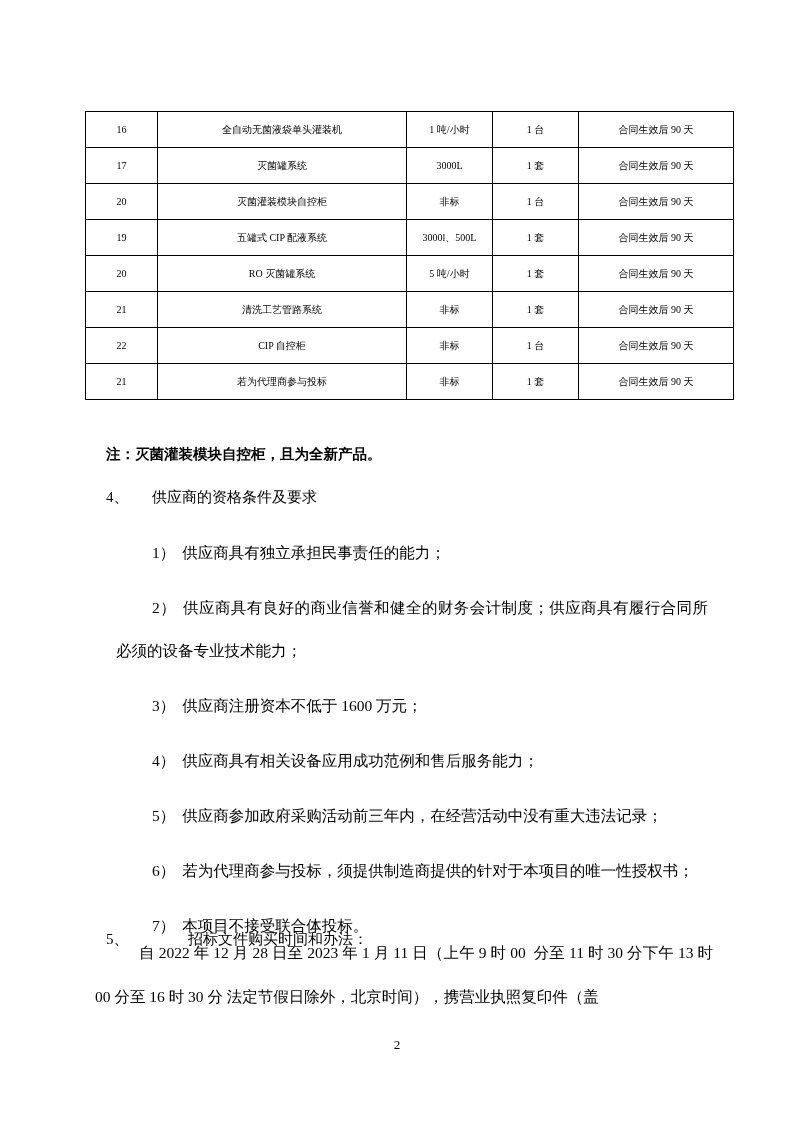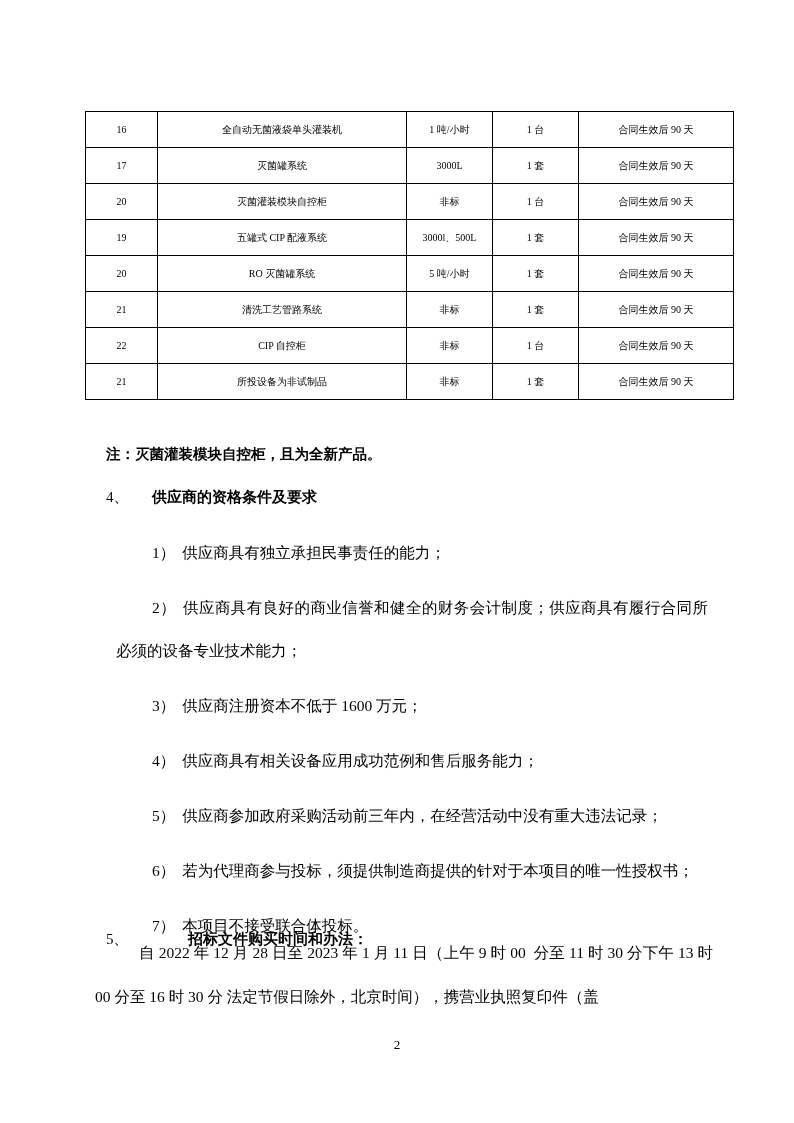--- a/index.html
+++ b/index.html
@@ -54,21 +54,21 @@
     position: absolute;
     left: 106px;
     font-size: 15px;
     white-space: nowrap;
   }
   .sec4-heading { top: 488px; }
   .sec5-heading { top: 898px; margin-top: 32px; }
   .sec-num { display: inline-block; font-weight: normal; }
   .sec4-heading .sec-num { width: 46px; }
   .sec5-heading .sec-num { width: 82px; }
-  .sec-title { font-weight: bold; }
+  .sec-title { font-weight: normal; }
 
   
   .items {
     position: absolute;
     left: 104px;
     top: 519px;
     width: 616px;
     font-size: 15.5px;
     line-height: 43px;
     text-align: justify;
@@ -161,21 +161,21 @@
         </tr>
         <tr>
           <td>22</td>
           <td>CIP 自控柜</td>
           <td>非标</td>
           <td>1 台</td>
           <td>合同生效后 90 天</td>
         </tr>
         <tr>
           <td>21</td>
-          <td>所投设备为非试制品</td>
+          <td>若为代理商参与投标</td>
           <td>非标</td>
           <td>1 套</td>
           <td>合同生效后 90 天</td>
         </tr>
       </tbody>
   </table>
 
   <div class="note">注：灭菌灌装模块自控柜，且为全新产品。</div>
 
   <div class="sec-heading sec4-heading">

